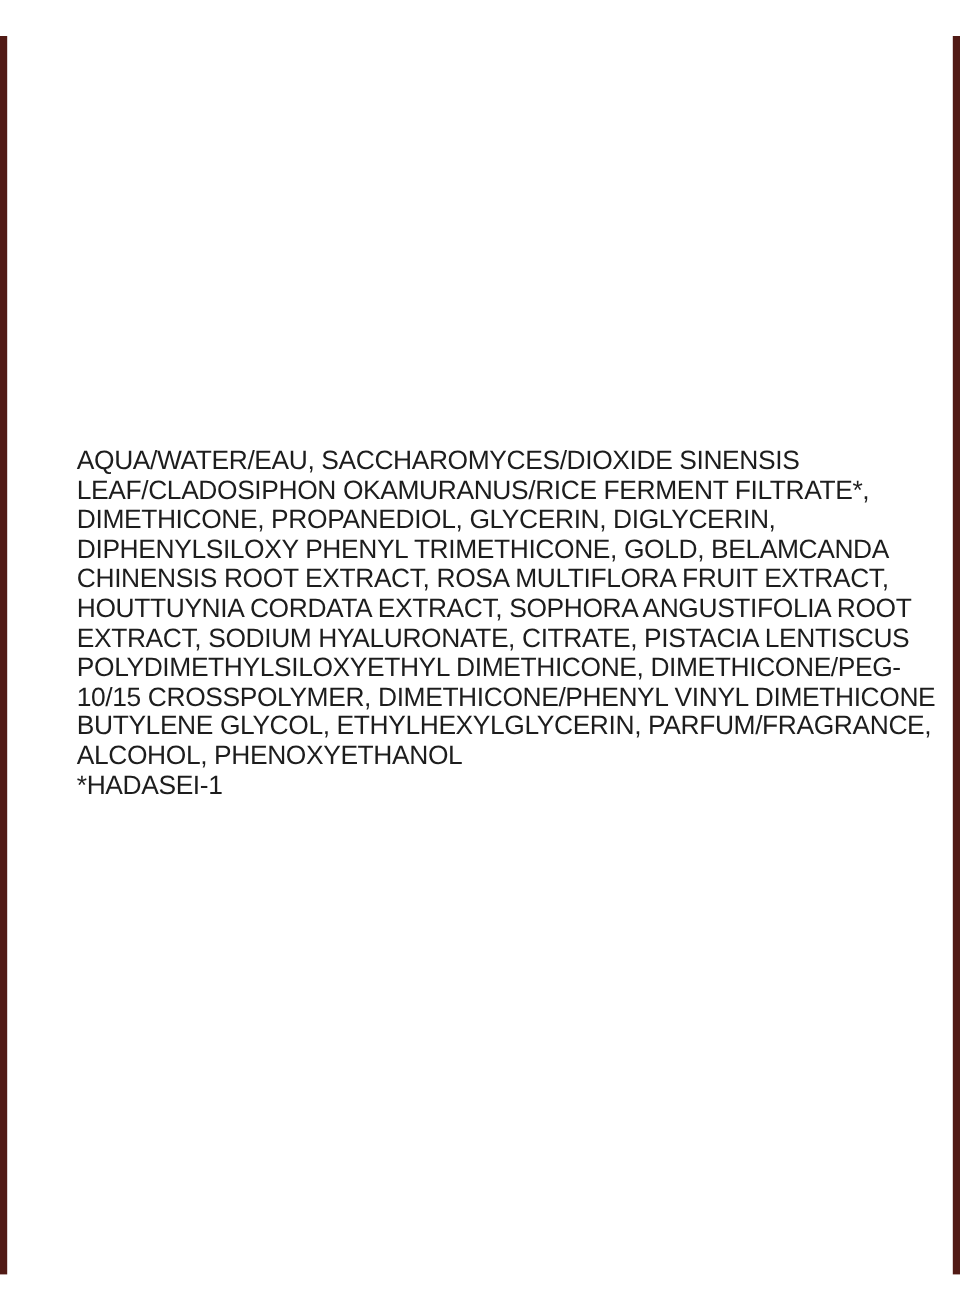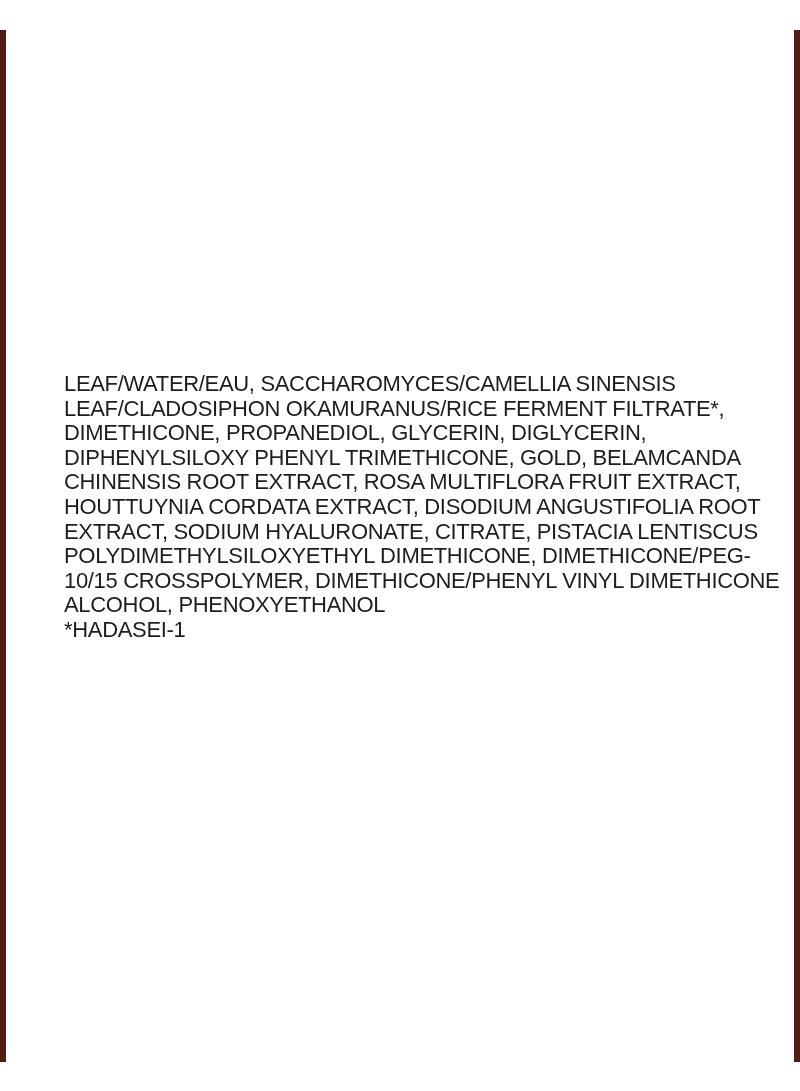--- a/index.html
+++ b/index.html
@@ -39,24 +39,25 @@
   }
 </style>
 </head>
 <body>
 
 <div class="edge-bar left"></div>
 
 <div class="edge-bar right"></div>
 
 <div class="ingredients-panel">
-  <div class="ingredient-line">LEAF/WATER/EAU, SACCHAROMYCES/CAMELLIA SINENSIS</div>
+  <div class="ingredient-line">AQUA/WATER/EAU, SACCHAROMYCES/DIOXIDE SINENSIS</div>
   <div class="ingredient-line">LEAF/CLADOSIPHON OKAMURANUS/RICE FERMENT FILTRATE*,</div>
   <div class="ingredient-line">DIMETHICONE, PROPANEDIOL, GLYCERIN, DIGLYCERIN,</div>
   <div class="ingredient-line">DIPHENYLSILOXY PHENYL TRIMETHICONE, GOLD, BELAMCANDA</div>
   <div class="ingredient-line">CHINENSIS ROOT EXTRACT, ROSA MULTIFLORA FRUIT EXTRACT,</div>
-  <div class="ingredient-line">HOUTTUYNIA CORDATA EXTRACT, DISODIUM ANGUSTIFOLIA ROOT</div>
+  <div class="ingredient-line">HOUTTUYNIA CORDATA EXTRACT, SOPHORA ANGUSTIFOLIA ROOT</div>
   <div class="ingredient-line">EXTRACT, SODIUM HYALURONATE, CITRATE, PISTACIA LENTISCUS</div>
   <div class="ingredient-line">POLYDIMETHYLSILOXYETHYL DIMETHICONE, DIMETHICONE/PEG-</div>
   <div class="ingredient-line">10/15 CROSSPOLYMER, DIMETHICONE/PHENYL VINYL DIMETHICONE</div>
+  <div class="ingredient-line">BUTYLENE GLYCOL, ETHYLHEXYLGLYCERIN, PARFUM/FRAGRANCE,</div>
   <div class="ingredient-line">ALCOHOL, PHENOXYETHANOL</div>
   <div class="ingredient-line">*HADASEI-1</div>
 </div>
 
 </body></html>

